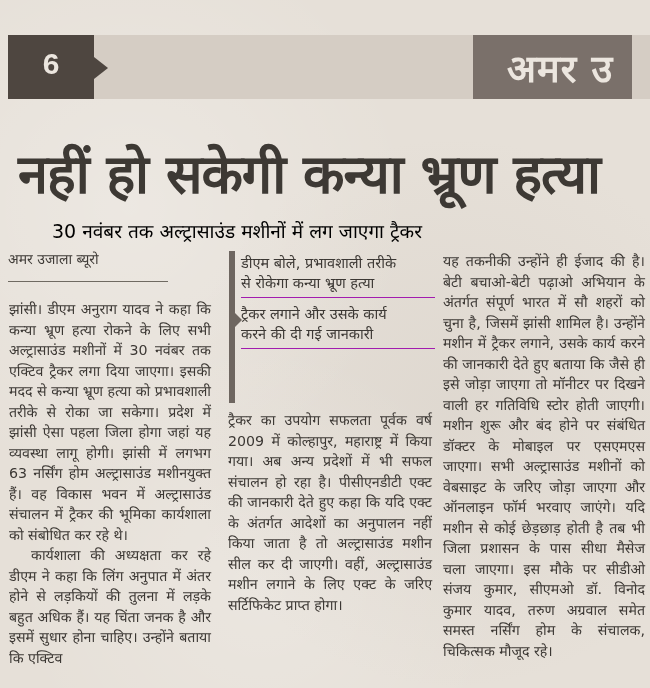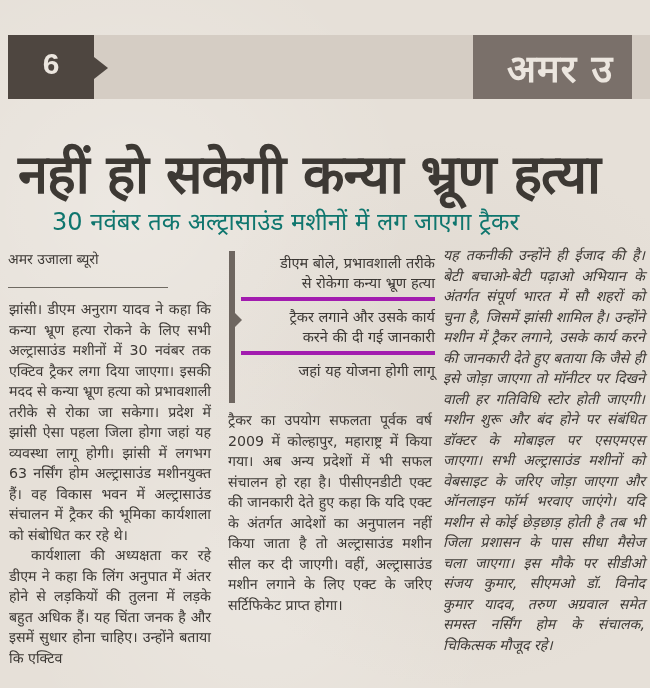--- a/index.html
+++ b/index.html
@@ -38,53 +38,52 @@
     .masthead {
       position: absolute; left: 34px; top: 6px; font-weight: bold;
       font-size: 38px; color: #ece6df; white-space: nowrap; letter-spacing: 1px;
     }
     .headline {
       position: absolute; left: 6px; top: 132px; width: 644px;
       font-size: 54px; font-weight: bold; color: #3d3934; white-space: nowrap;
       letter-spacing: -1px; line-height: 62px;
     }
     .subheadline {
-      position: absolute; left: 52px; top: 207px;
-      font-size: 24px; color: #0f766e; white-space: nowrap; line-height: 30px;
+      position: absolute; left: 52px; top: 216px;
+      font-size: 19px; color: #000000; white-space: nowrap; line-height: 30px;
     }
     .byline {
       position: absolute; left: 8px; top: 249px; width: 160px;
       font-size: 14px; color: #3e3a36;
-      border-bottom: 1px solid #6f6a62; padding-bottom: 19px;
+      border-bottom: 1px solid #6f6a62; padding-bottom: 13px;
     }
     .col {
       position: absolute; font-size: 14.2px; line-height: 20.5px; color: #3c3834;
       text-align: justify;
     }
     .col p { margin: 0; }
     .col .indent { text-indent: 22px; }
     .col1 { left: 9px; top: 299px; width: 202px; }
     .col2 { left: 228px; top: 410px; width: 204px; }
-    .col3 { left: 443px; top: 245px; width: 202px; font-style: italic; }
+    .col3 { left: 443px; top: 251px; width: 202px; }
     .pullquote {
       position: absolute; left: 229px; top: 251px; width: 206px; height: 152px;
     }
     .pq-bar {
       position: absolute; left: 0; top: 0; width: 6px; height: 100%; background: #6e6660;
     }
     .pq-bar::after {
       content: ""; position: absolute; left: 6px; top: 62px;
       border-left: 7px solid #6e6660; border-top: 7px solid transparent; border-bottom: 7px solid transparent;
     }
     .pq-item {
       margin-left: 12px; font-size: 14.5px; line-height: 20px; color: #3c3834;
       padding: 2px 0 4px 0;
-      text-align: right;
     }
-    .pq-item + .pq-item { border-top: 4px solid #a21caf; padding-top: 6px; }
+    .pq-item + .pq-item { border-top: 1px solid #a21caf; padding-top: 6px; }
     .pq-item span { display: block; white-space: nowrap; }
   </style>
 </head>
 <body>
 
 <div>
   <div class="page-band"></div>
   <div class="page-num-box">
     <div class="page-num">6</div>
   </div>
@@ -107,21 +106,20 @@
   <div class="pq-bar"></div>
   <div class="pq-item">
     <span>डीएम बोले, प्रभावशाली तरीके</span>
     <span>से रोकेगा कन्या भ्रूण हत्या</span>
   </div>
   <div class="pq-item">
     <span>ट्रैकर लगाने और उसके कार्य</span>
     <span>करने की दी गई जानकारी</span>
   </div>
   <div class="pq-item">
-    <span>जहां यह योजना होगी लागू</span>
   </div>
 </div>
 
 <div class="col col2">
   <p>ट्रैकर का उपयोग सफलता पूर्वक वर्ष 2009 में कोल्हापुर, महाराष्ट्र में किया गया। अब अन्य प्रदेशों में भी सफल संचालन हो रहा है। पीसीएनडीटी एक्ट की जानकारी देते हुए कहा कि यदि एक्ट के अंतर्गत आदेशों का अनुपालन नहीं किया जाता है तो अल्ट्रासाउंड मशीन सील कर दी जाएगी। वहीं, अल्ट्रासाउंड मशीन लगाने के लिए एक्ट के जरिए सर्टिफिकेट प्राप्त होगा।</p>
 </div>
 
 <div class="col col3">
   <p>यह तकनीकी उन्होंने ही ईजाद की है। बेटी बचाओ-बेटी पढ़ाओ अभियान के अंतर्गत संपूर्ण भारत में सौ शहरों को चुना है, जिसमें झांसी शामिल है। उन्होंने मशीन में ट्रैकर लगाने, उसके कार्य करने की जानकारी देते हुए बताया कि जैसे ही इसे जोड़ा जाएगा तो मॉनीटर पर दिखने वाली हर गतिविधि स्टोर होती जाएगी। मशीन शुरू और बंद होने पर संबंधित डॉक्टर के मोबाइल पर एसएमएस जाएगा। सभी अल्ट्रासाउंड मशीनों को वेबसाइट के जरिए जोड़ा जाएगा और ऑनलाइन फॉर्म भरवाए जाएंगे। यदि मशीन से कोई छेड़छाड़ होती है तब भी जिला प्रशासन के पास सीधा मैसेज चला जाएगा। इस मौके पर सीडीओ संजय कुमार, सीएमओ डॉ. विनोद कुमार यादव, तरुण अग्रवाल समेत समस्त नर्सिंग होम के संचालक, चिकित्सक मौजूद रहे।</p>
 </div>

